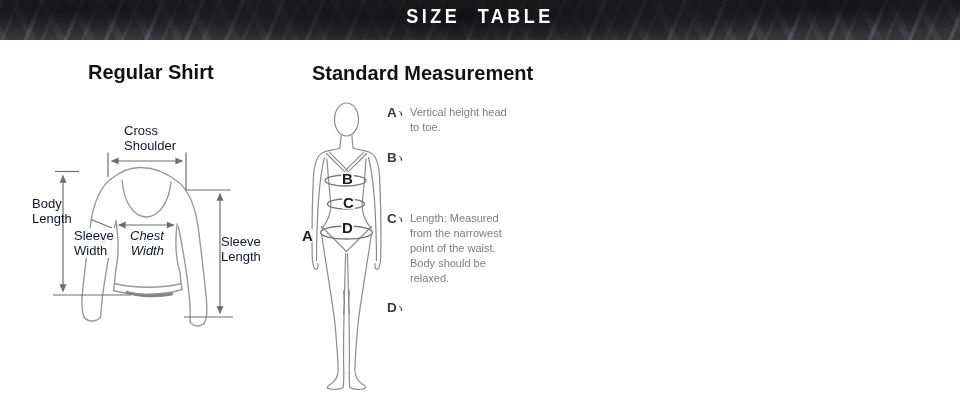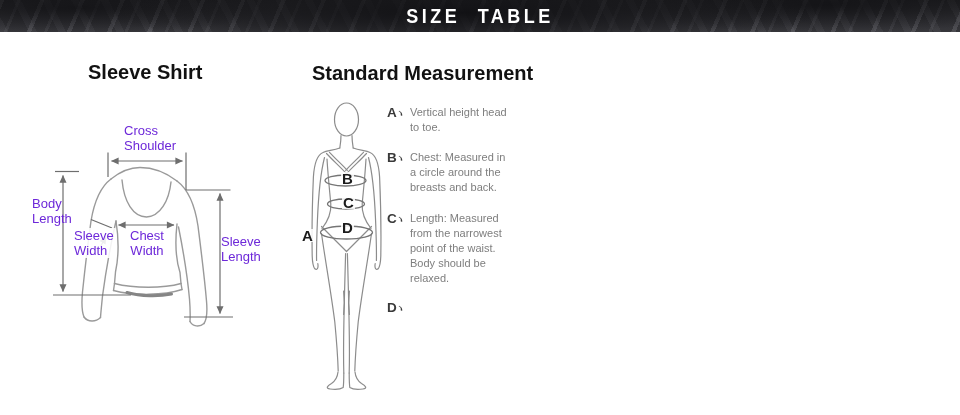--- a/index.html
+++ b/index.html
@@ -3,21 +3,21 @@
 <meta charset="utf-8">
 <style>
   * { margin:0; padding:0; box-sizing:border-box; }
   body { background:#fff; }
   .stage {
     position:relative; width:960px; height:415px; background:#ffffff;
     font-family:"Liberation Sans", sans-serif; overflow:hidden;
   }
   
   .banner {
-    position:absolute; left:0; top:0; width:960px; height:32px;
+    position:absolute; left:0; top:0; width:960px; height:40px;
     background-color:#2c2c30; overflow:hidden;
   }
   .banner .tex1 {
     position:absolute; inset:0;
     background:
       repeating-linear-gradient(113deg, rgba(160,160,168,.22) 0 4px, transparent 4px 16px, rgba(135,135,143,.15) 16px 19px, transparent 19px 37px),
       repeating-linear-gradient(63deg, rgba(125,125,133,.13) 0 7px, transparent 7px 26px);
   }
   .banner .tex2 {
     position:absolute; inset:0;
@@ -33,27 +33,27 @@
     line-height:32px; transform:scaleY(1.12);
   }
   
   .panel-title { position:absolute; font-size:20px; font-weight:bold; color:#121212; white-space:nowrap; }
   .t-shirt { left:88px; top:61px; }
   .t-meas  { left:312px; top:62px; }
   
   .art { position:absolute; left:0; top:0; width:960px; height:415px; }
   
   .dim-label {
-    position:absolute; font-size:13px; line-height:15px; color:#6d28d9;
+    position:absolute; font-size:13px; line-height:15px; color:#0f172a;
     white-space:pre-line;
   }
   .l-cross  { left:124px; top:123px; }
   .l-body   { left:32px;  top:196px; }
   .l-slw    { left:73px;  top:228px; background:rgba(255,255,255,.88); padding:0 1px; }
-  .l-chw    { left:129px; top:228px; background:rgba(255,255,255,.88); padding:0 1px; text-align:center; }
+  .l-chw    { left:129px; top:228px; background:rgba(255,255,255,.88); padding:0 1px; text-align:right;font-style:italic; }
   .l-sll    { left:221px; top:234px; }
   
   .fig-letter {
     position:absolute; font-size:15px; font-weight:bold; color:#1c1c1c;
     line-height:13px; background:rgba(255,255,255,.85); padding:0 1px;
   }
   .f-a { left:301px; top:229px; }
   .f-b { left:341px; top:172px; }
   .f-c { left:342px; top:196px; }
   .f-d { left:341px; top:221px; }
@@ -142,21 +142,21 @@
       <path d="M 355,372 C 355.6,377.5 357,380.5 361.5,383.5 C 366,386 367.5,388.5 363,389 C 358,389.6 352,389 349.8,387.5 C 349.2,383 349.2,377 349.2,373"></path>
     </g>
 
     <g fill="none" stroke-width="1.3" stroke="#757575">
       <ellipse cx="345.5" cy="180.5" rx="20.5" ry="5.5"></ellipse>
       <ellipse cx="346" cy="204" rx="18.5" ry="5"></ellipse>
       <ellipse cx="346.5" cy="232.5" rx="26" ry="6.5"></ellipse>
     </g>
   </svg>
 
-  <div class="panel-title t-shirt">Sleeve Shirt</div>
+  <div class="panel-title t-shirt">Regular Shirt</div>
   <div class="panel-title t-meas">Standard Measurement</div>
 
   <div class="dim-label l-cross">Cross
 Shoulder</div>
   <div class="dim-label l-body">Body
 Length</div>
   <div class="dim-label l-slw">Sleeve
 Width</div>
   <div class="dim-label l-chw">Chest
 Width</div>
@@ -178,23 +178,20 @@
     <span class="spec-text">Vertical height head
 to toe.</span>
   </div>
   <div class="spec-item i-b">
     <span class="spec-letter">
       <span>B</span>
       <svg class="cjk-comma" width="7" height="7" viewBox="0 0 10 10" aria-label="、">
         <path d="M1.5,1 C4.8,2.4 6.6,5 6,8.6 L3.8,7.4 C4.5,4.9 3.6,3 1,1.8 z" fill="#3a3a3a"></path>
         </svg>
     </span>
-    <span class="spec-text">Chest: Measured in
-a circle around the
-breasts and back.</span>
   </div>
   <div class="spec-item i-c">
     <span class="spec-letter">
       <span>C</span>
       <svg class="cjk-comma" width="7" height="7" viewBox="0 0 10 10" aria-label="、">
         <path d="M1.5,1 C4.8,2.4 6.6,5 6,8.6 L3.8,7.4 C4.5,4.9 3.6,3 1,1.8 z" fill="#3a3a3a"></path>
         </svg>
     </span>
     <span class="spec-text">Length: Measured
 from the narrowest

